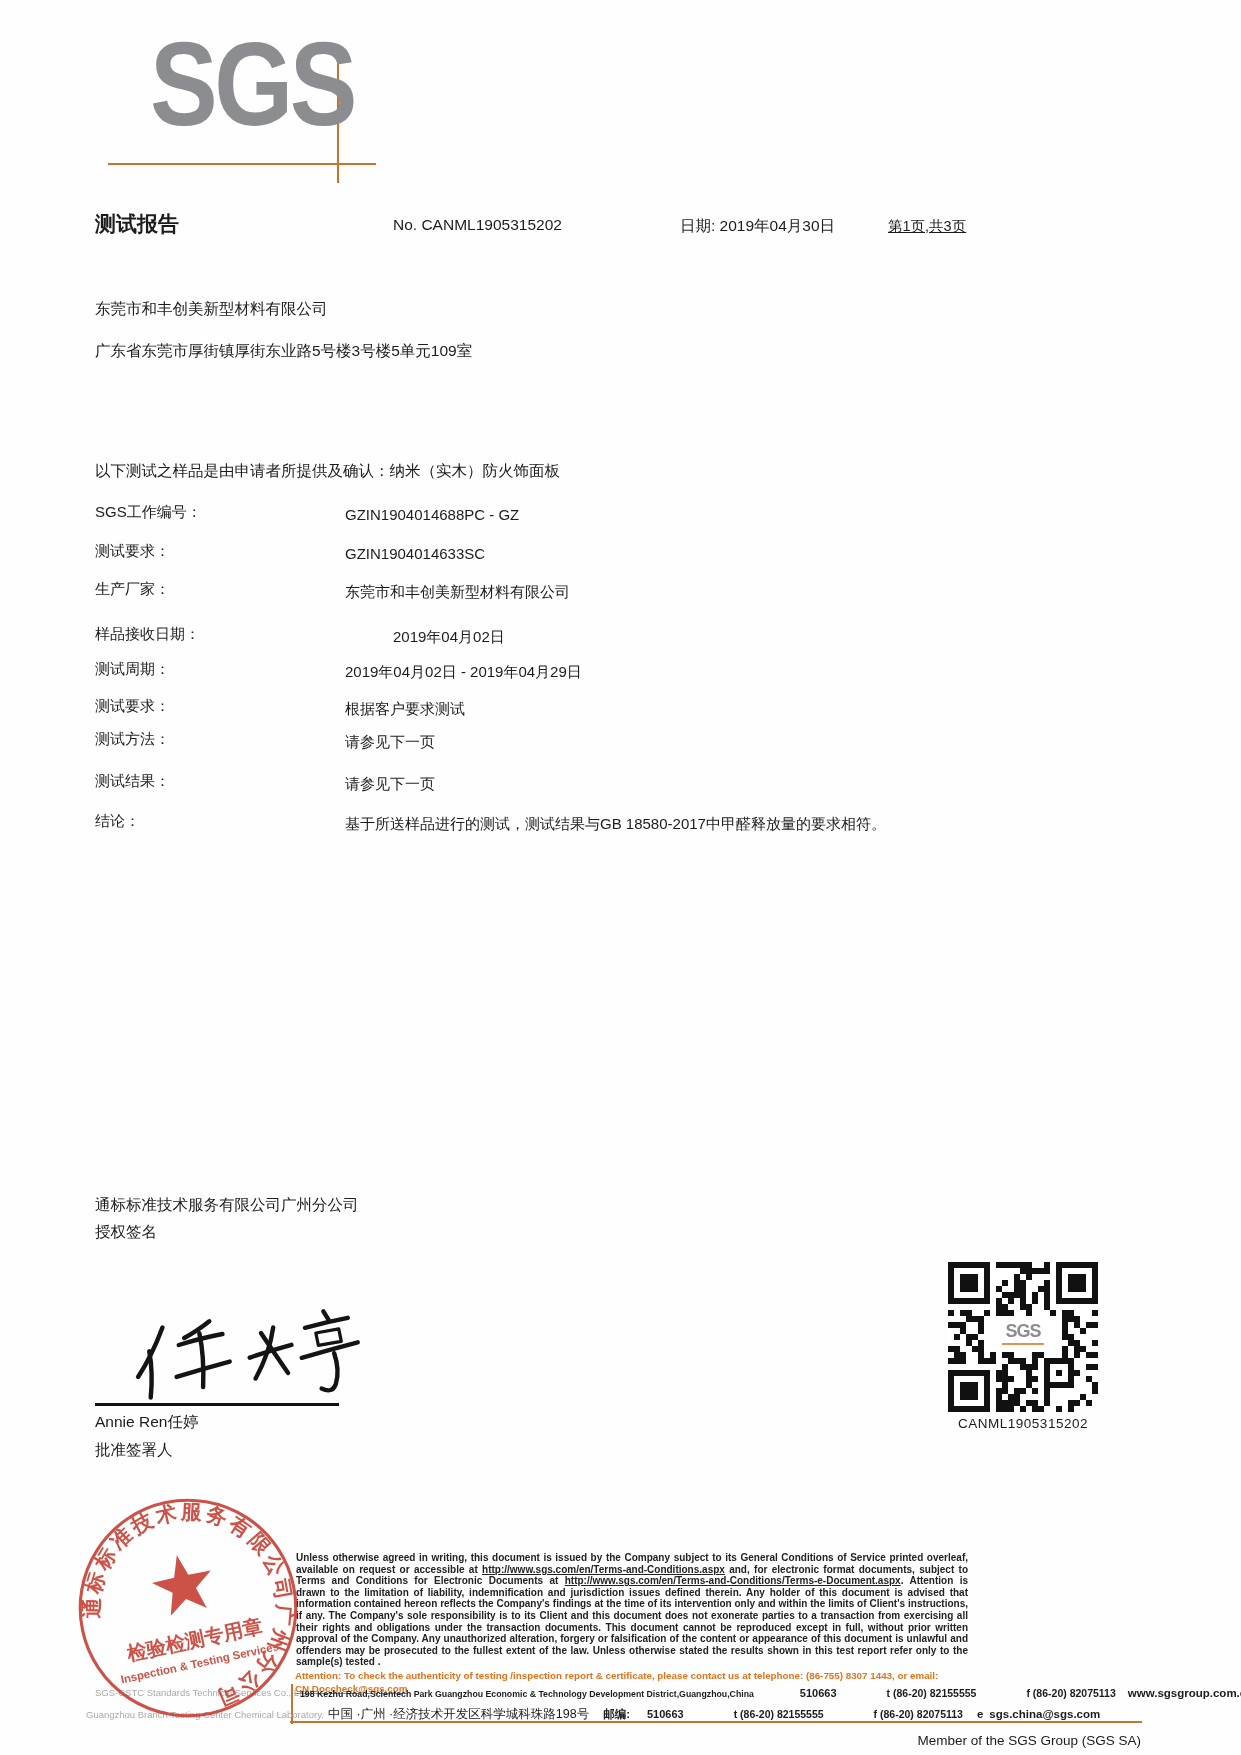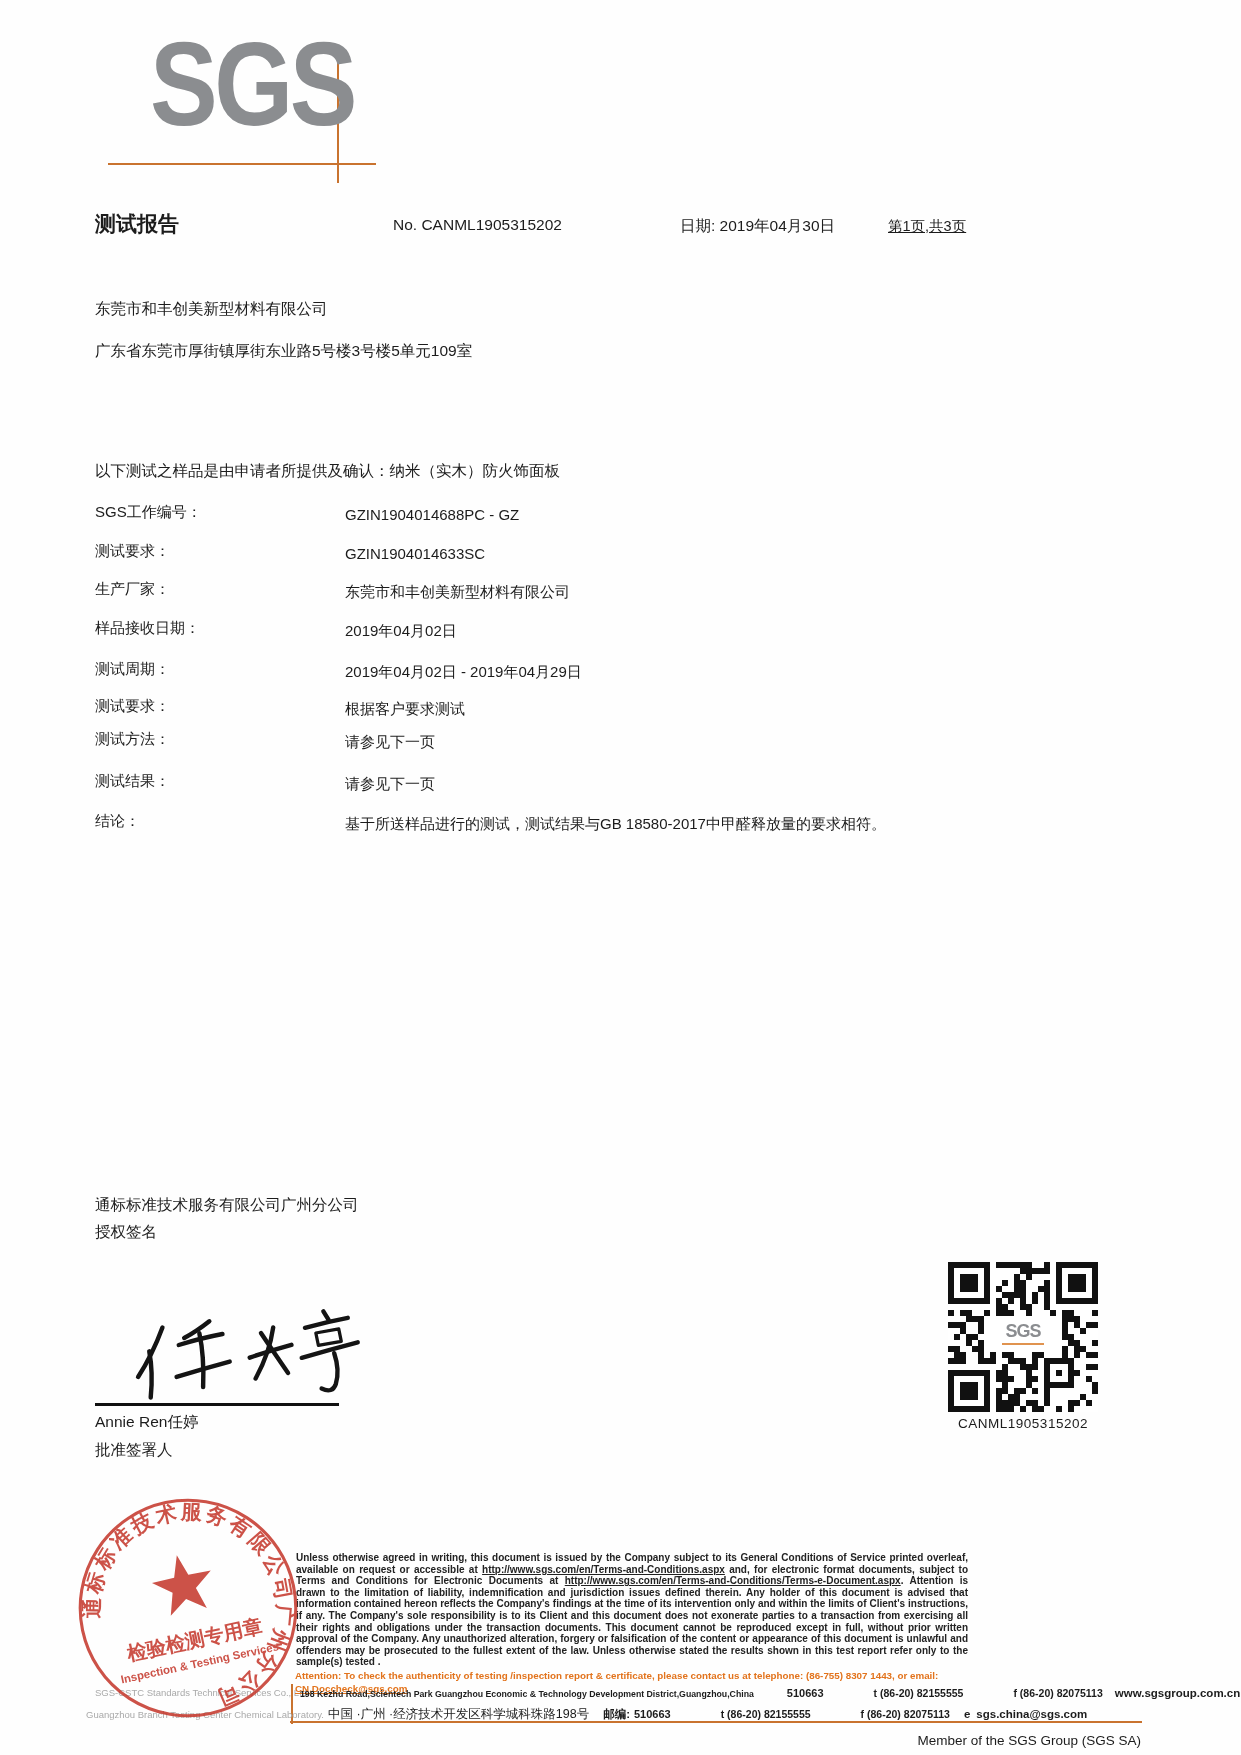--- a/index.html
+++ b/index.html
@@ -23,21 +23,21 @@
   .app-name{position:absolute;left:95px;top:299px;font-size:15.5px;}
   .app-addr{position:absolute;left:95px;top:341px;font-size:15.5px;}
   .sample-line{position:absolute;left:95px;top:461px;font-size:15.5px;}
 
   
   .fields{position:absolute;left:95px;top:503px;width:1070px;height:380px;}
   .frow{position:absolute;left:0;display:flex;align-items:flex-start;}
   .frow .lab{width:250px;flex:none;font-size:15px;}
   .frow .val{font-size:15px;max-width:650px;line-height:24px;}
   .frow:nth-child(1){top:0;}   .frow:nth-child(2){top:39px;}
-  .frow:nth-child(3){top:77px;}.frow:nth-child(4){top:116px;}
+  .frow:nth-child(3){top:77px;}.frow:nth-child(4){top:122px;gap:48px;}
   .frow:nth-child(5){top:157px;}.frow:nth-child(6){top:194px;}
   .frow:nth-child(7){top:227px;}.frow:nth-child(8){top:269px;}
   .frow:nth-child(9){top:309px;}
 
   
   .issuer{position:absolute;left:95px;top:1195px;font-size:15.5px;}
   .auth-label{position:absolute;left:95px;top:1222px;font-size:15.5px;}
   .sig-svg{position:absolute;left:118px;top:1308px;transform:rotate(-3deg);}
   .sig-line{position:absolute;left:95px;top:1403px;width:244px;height:3px;background:#111;}
   .signer-name{position:absolute;left:95px;top:1412px;font-size:15.5px;}
@@ -63,21 +63,21 @@
          line-height:11.6px;text-align:justify;color:#222;z-index:2;}
   .legal .lk{text-decoration:underline;}
   .attention{position:absolute;left:295px;top:1659px;width:690px;font-size:9.8px;font-weight:bold;
              color:#e2731c;line-height:13px;z-index:2;}
   .attention .lk{text-decoration:underline;}
   .foot-vline{position:absolute;left:291px;top:1684px;width:2px;height:40px;background:#c9732f;}
   .contact1{position:absolute;left:300px;top:1687px;display:flex;align-items:baseline;white-space:nowrap;z-index:2;}
   .contact2{position:absolute;left:300px;top:1706px;display:flex;align-items:baseline;white-space:nowrap;z-index:2;}
   .c-addr-en{font-size:9.3px;font-weight:600;transform:scaleX(.94);transform-origin:left;}
   .c-addr-cn{font-size:12.5px;font-weight:normal;margin-left:28px;}
-  .c-num{font-size:11px;font-weight:bold;margin-left:4px;}
+  .c-num{font-size:11px;font-weight:bold;margin-left:17px;}
   .c-tel{font-size:10.5px;font-weight:bold;margin-left:10px;padding-left:40px;}
   .c-web{font-size:11.5px;font-weight:bold;margin-left:12px;}
   .c-plabel{font-size:11.5px;font-weight:bold;margin-left:14px;}
   .foot-rule{position:absolute;left:290px;top:1721px;width:852px;height:2px;background:#c9732f;}
   .member{position:absolute;right:100px;top:1733px;font-size:13.5px;}
 </style>
 </head>
 <body>
 
 <div class="page">

